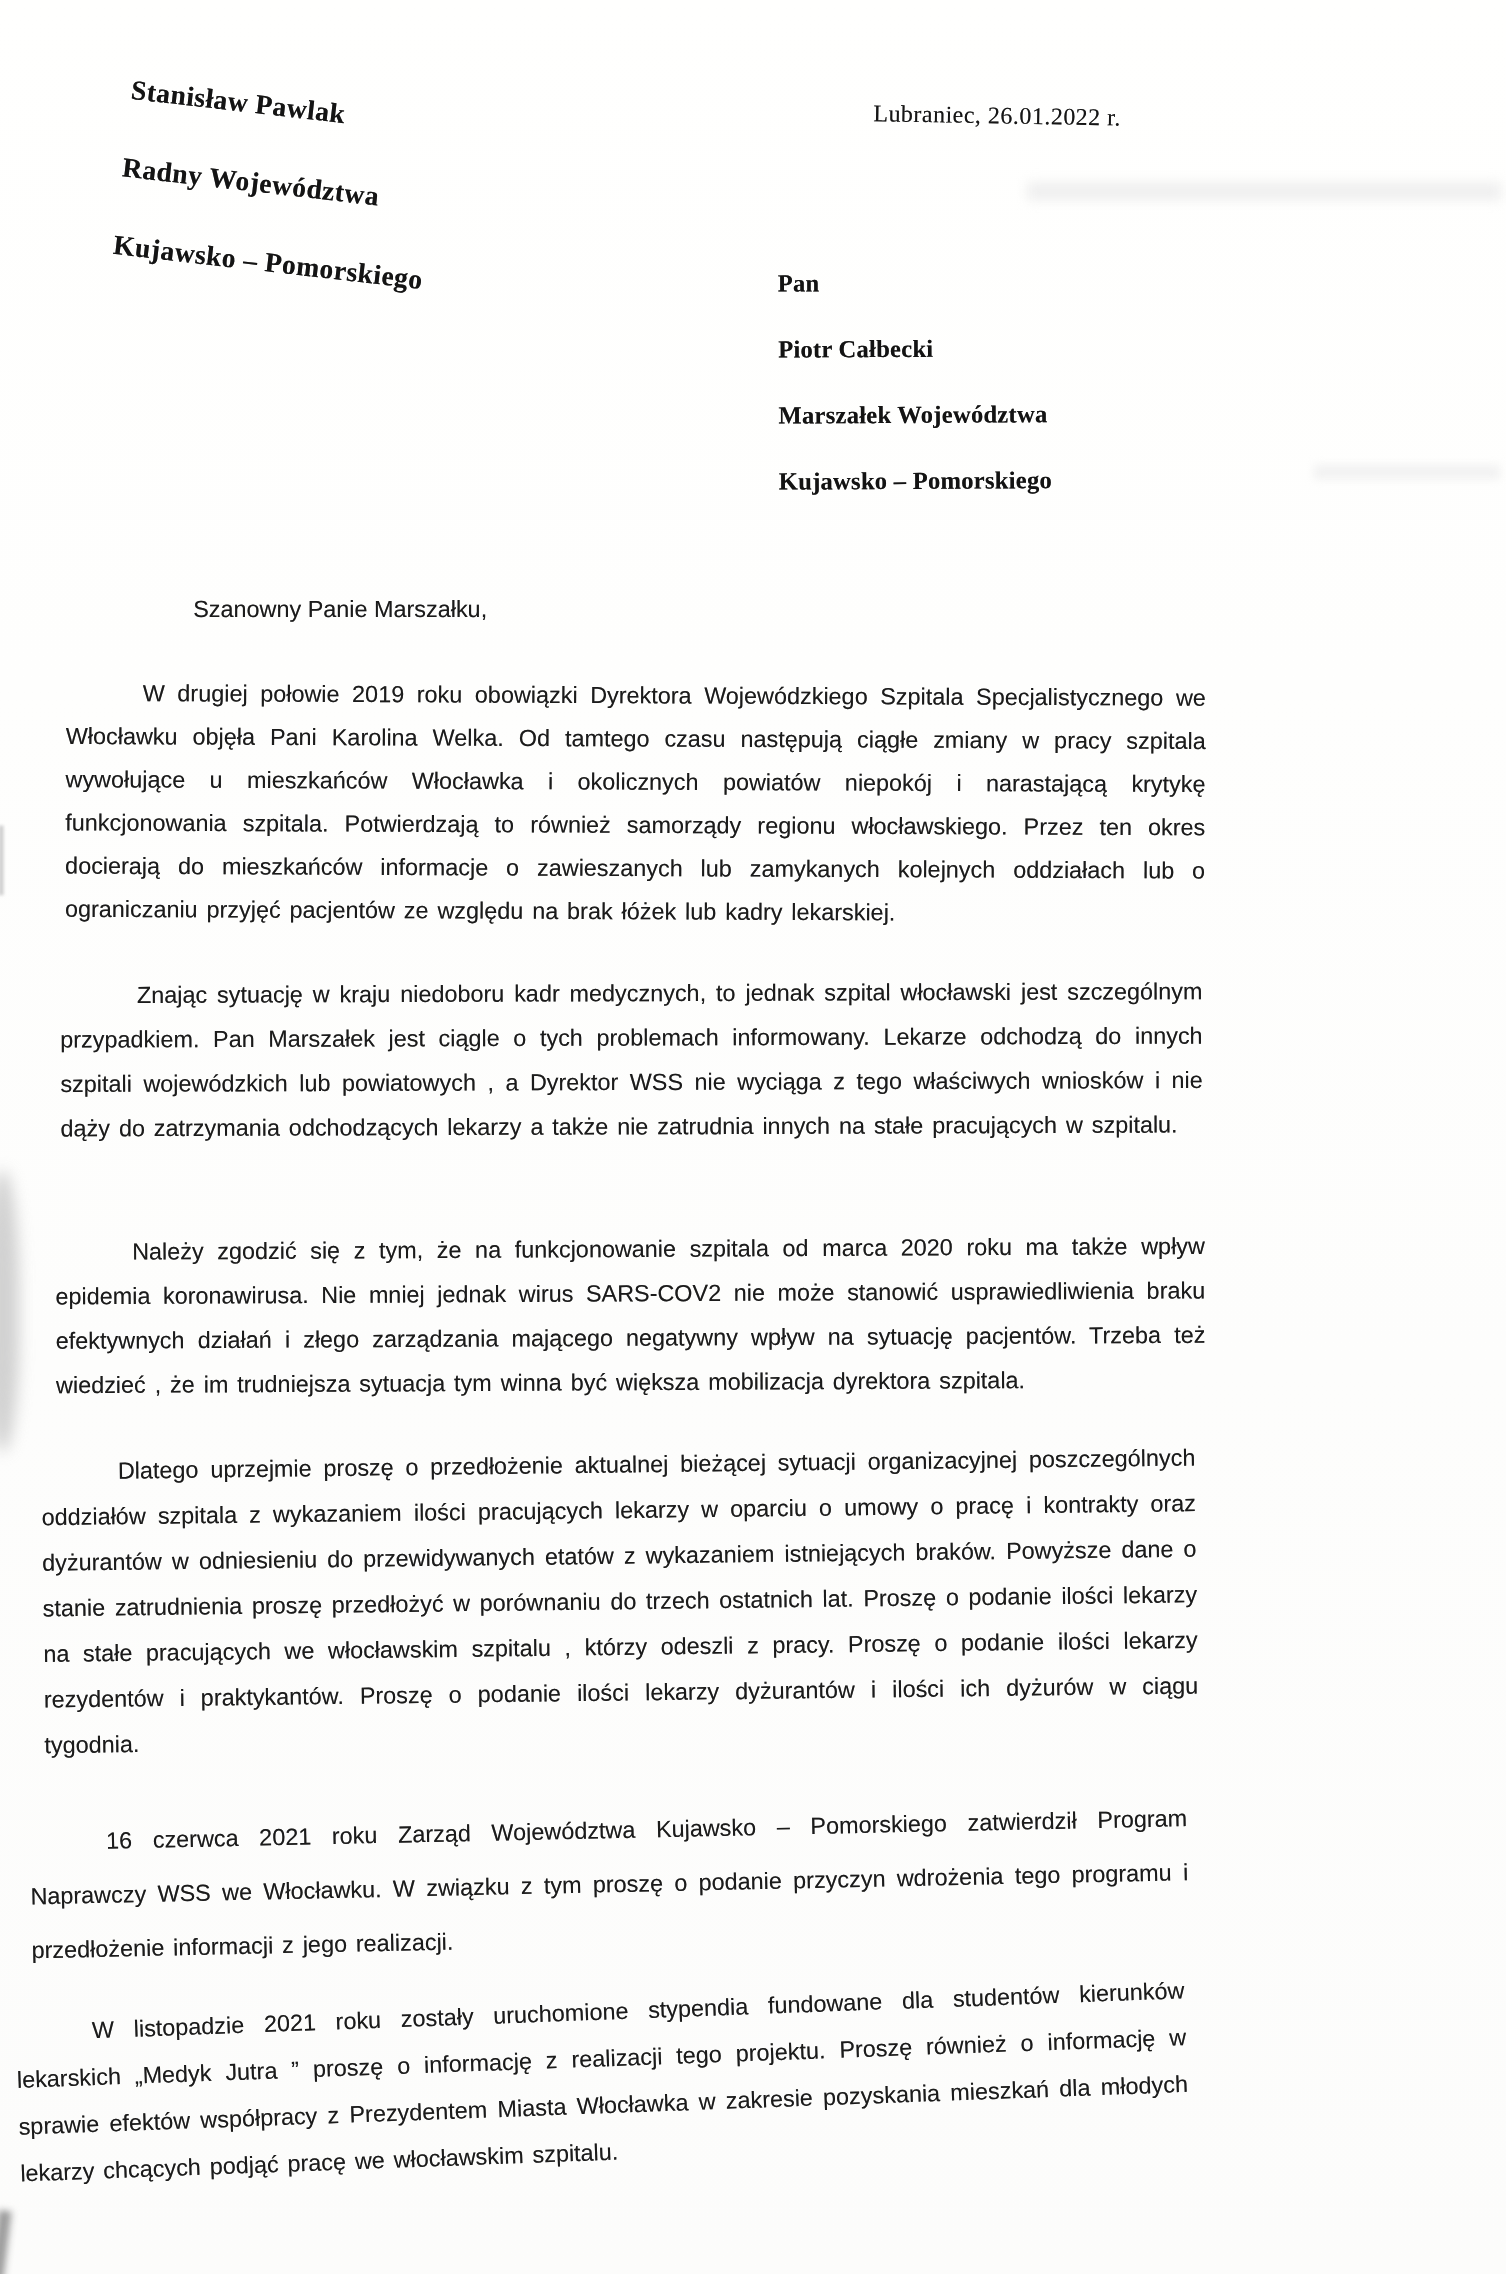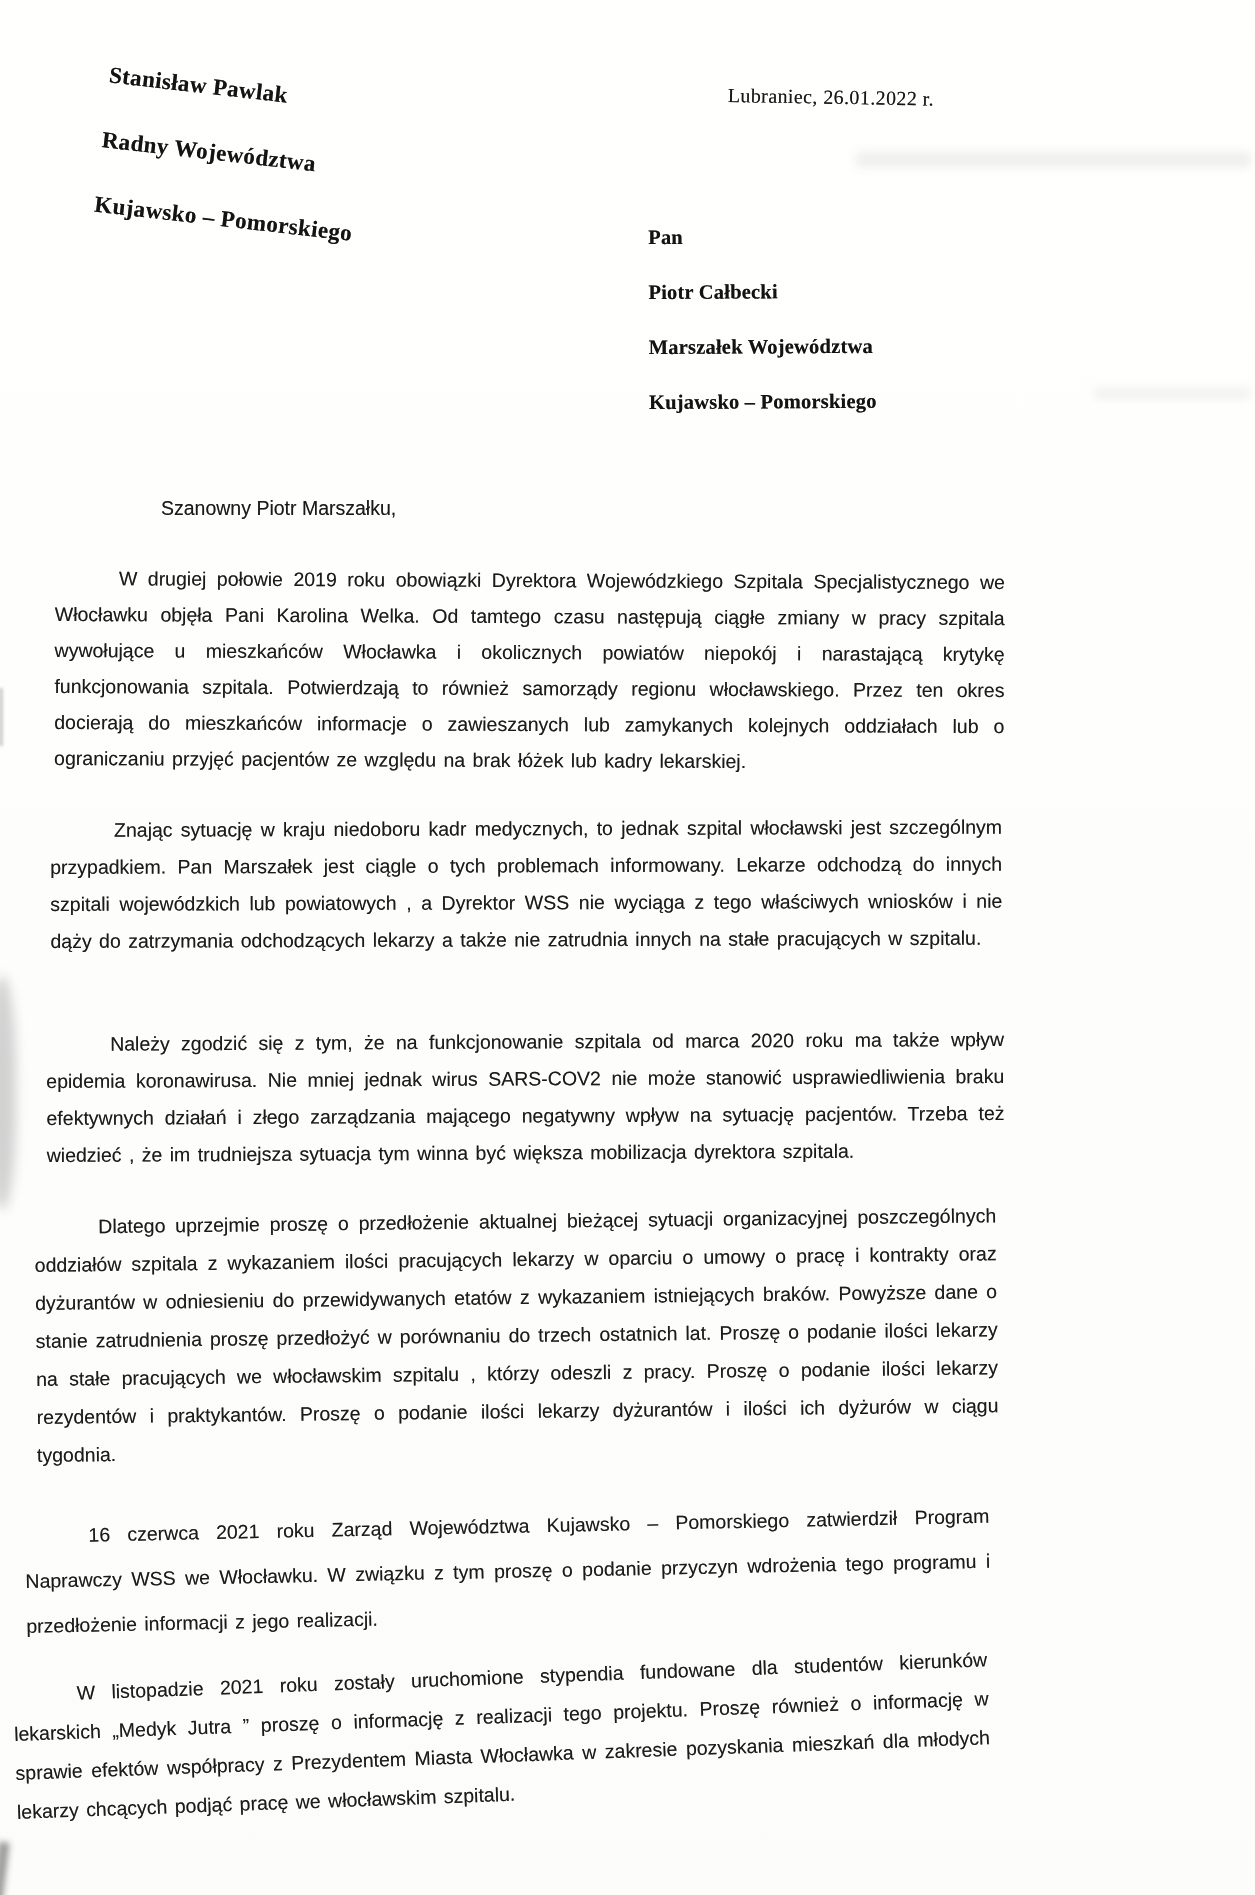--- a/index.html
+++ b/index.html
@@ -101,21 +101,21 @@
 
   <div class="dateline">Lubraniec, 26.01.2022 r.</div>
 
   <div class="recipient">
     <div>Pan</div>
     <div>Piotr Całbecki</div>
     <div>Marszałek Województwa</div>
     <div>Kujawsko – Pomorskiego</div>
   </div>
 
-  <div class="salutation">Szanowny Piotr Marszałku,</div>
+  <div class="salutation">Szanowny Panie Marszałku,</div>
 
   <div class="para p1">W drugiej połowie 2019 roku obowiązki Dyrektora Wojewódzkiego Szpitala Specjalistycznego we Włocławku objęła Pani Karolina Welka. Od tamtego czasu następują ciągłe zmiany w pracy szpitala wywołujące u mieszkańców Włocławka i okolicznych powiatów niepokój i narastającą krytykę funkcjonowania szpitala. Potwierdzają to również samorządy regionu włocławskiego. Przez ten okres docierają do mieszkańców informacje o zawieszanych lub zamykanych kolejnych oddziałach lub o ograniczaniu przyjęć pacjentów ze względu na brak łóżek lub kadry lekarskiej.</div>
   <div class="para p2">Znając sytuację w kraju niedoboru kadr medycznych, to jednak szpital włocławski jest szczególnym przypadkiem. Pan Marszałek jest ciągle o tych problemach informowany. Lekarze odchodzą do innych szpitali wojewódzkich lub powiatowych , a Dyrektor WSS nie wyciąga z tego właściwych wniosków i nie dąży do zatrzymania odchodzących lekarzy a także nie zatrudnia innych na stałe pracujących w szpitalu.</div>
   <div class="para p3">Należy zgodzić się z tym, że na funkcjonowanie szpitala od marca 2020 roku ma także wpływ epidemia koronawirusa. Nie mniej jednak wirus SARS-COV2 nie może stanowić usprawiedliwienia braku efektywnych działań i złego zarządzania mającego negatywny wpływ na sytuację pacjentów. Trzeba też wiedzieć , że im trudniejsza sytuacja tym winna być większa mobilizacja dyrektora szpitala.</div>
   <div class="para p4">Dlatego uprzejmie proszę o przedłożenie aktualnej bieżącej sytuacji organizacyjnej poszczególnych oddziałów szpitala z wykazaniem ilości pracujących lekarzy w oparciu o umowy o pracę i kontrakty oraz dyżurantów w odniesieniu do przewidywanych etatów z wykazaniem istniejących braków. Powyższe dane o stanie zatrudnienia proszę przedłożyć w porównaniu do trzech ostatnich lat. Proszę o podanie ilości lekarzy na stałe pracujących we włocławskim szpitalu , którzy odeszli z pracy. Proszę o podanie ilości lekarzy rezydentów i praktykantów. Proszę o podanie ilości lekarzy dyżurantów i ilości ich dyżurów w ciągu tygodnia.</div>
   <div class="para p5">16 czerwca 2021 roku Zarząd Województwa Kujawsko – Pomorskiego zatwierdził Program Naprawczy WSS we Włocławku. W związku z tym proszę o podanie przyczyn wdrożenia tego programu i przedłożenie informacji z jego realizacji.</div>
   <div class="para p6">W listopadzie 2021 roku zostały uruchomione stypendia fundowane dla studentów kierunków lekarskich „Medyk Jutra ” proszę o informację z realizacji tego projektu. Proszę również o informację w sprawie efektów współpracy z Prezydentem Miasta Włocławka w zakresie pozyskania mieszkań dla młodych lekarzy chcących podjąć pracę we włocławskim szpitalu.</div>
 
 </div>
 

